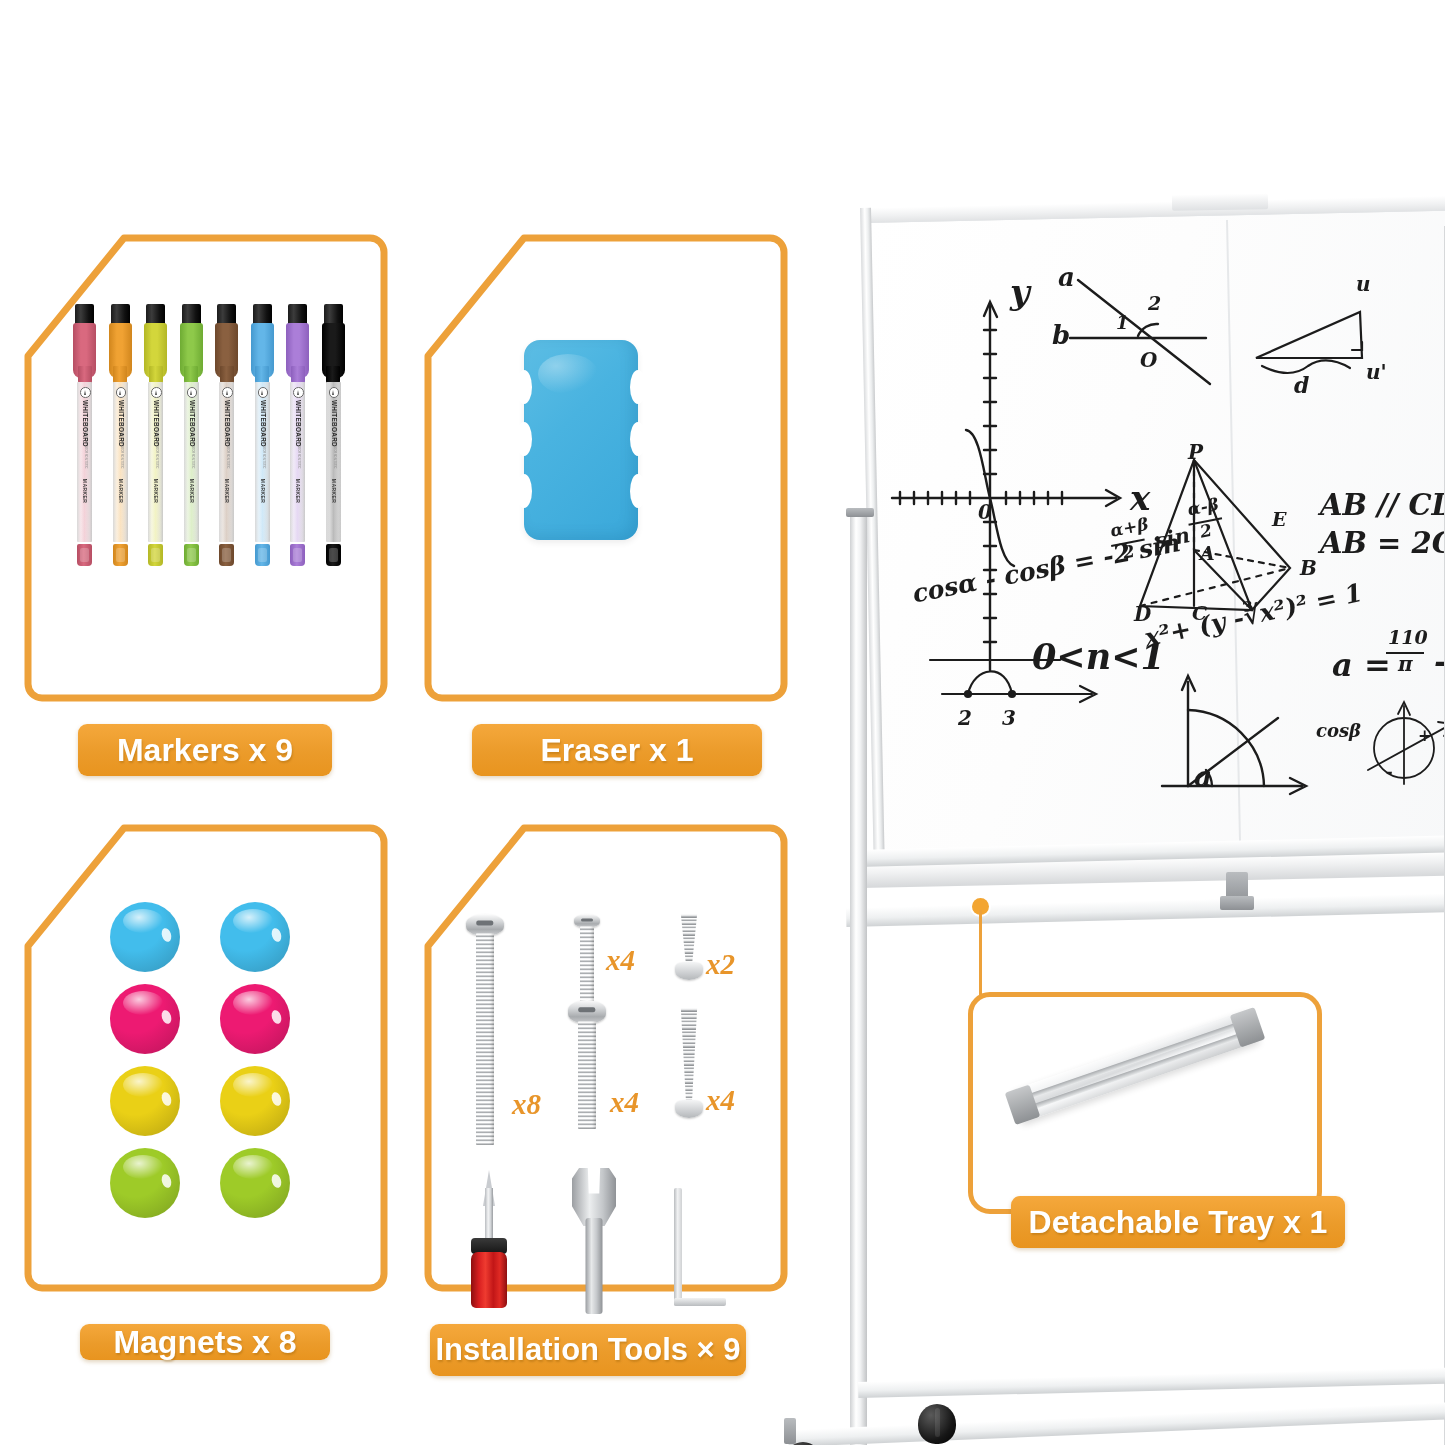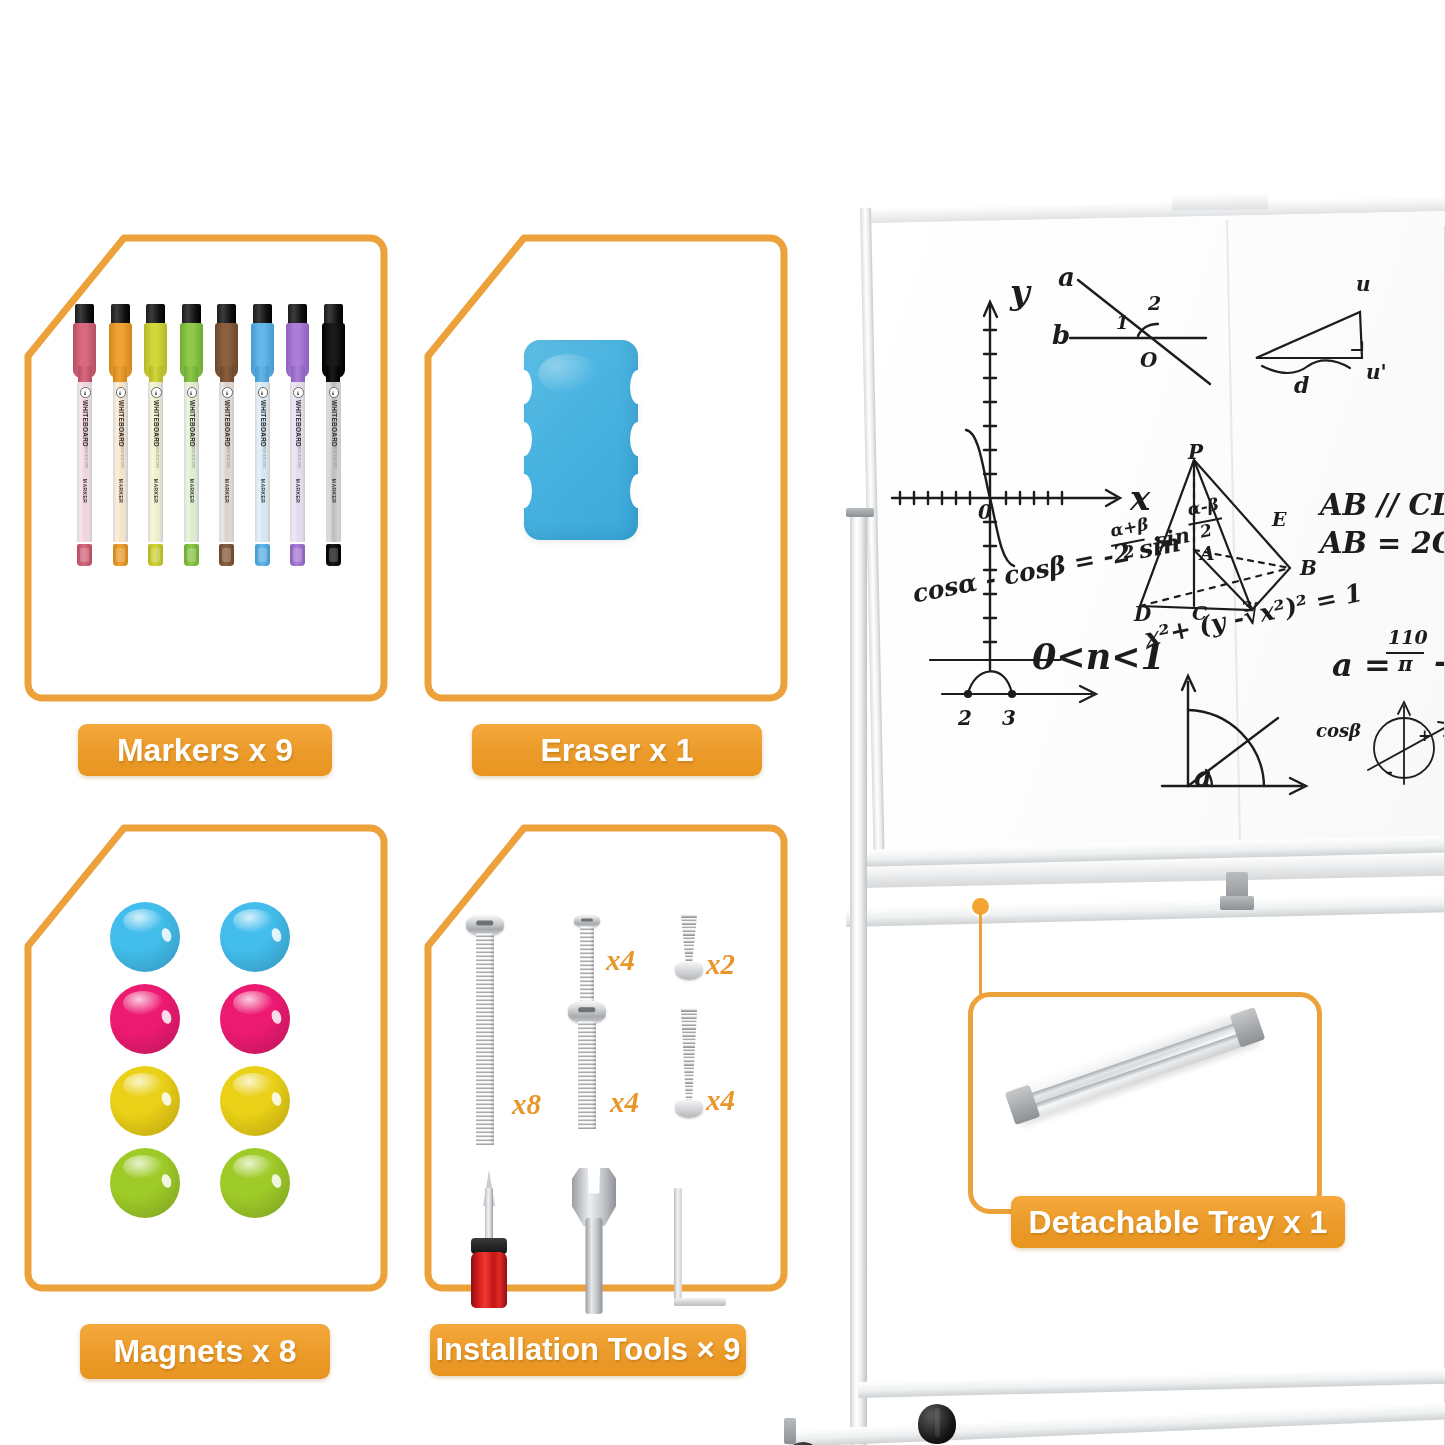--- a/index.html
+++ b/index.html
@@ -454,21 +454,21 @@
         <div class="mag" style="left: 0px; top: 246px; background: radial-gradient(circle at 36% 30%, rgb(158, 203, 40) 0%, rgb(158, 203, 40) 42%, rgba(0, 0, 0, 0.22) 100%), rgb(158, 203, 40);">
           <div class="gloss"></div>
           <div class="spec"></div>
         </div>
         <div class="mag" style="left: 110px; top: 246px; background: radial-gradient(circle at 36% 30%, rgb(158, 203, 40) 0%, rgb(158, 203, 40) 42%, rgba(0, 0, 0, 0.22) 100%), rgb(158, 203, 40);">
           <div class="gloss"></div>
           <div class="spec"></div>
         </div>
       </div>
   </div>
-  <div class="pill" style="left:80px;top:1324px;width:250px;height:55px;font-size:32px;">Magnets x 8</div>
+  <div class="pill" style="left:80px;top:1324px;width:250px;height:36px;font-size:32px;">Magnets x 8</div>
 
   <div class="panel" style="left:422px;top:822px;width:368px;height:472px;">
     <svg class="frame" width="368" height="472" viewBox="0 0 368 472">
       <path d="M102,6 H348 a14,14 0 0 1 14,14 V452 a14,14 0 0 1 -14,14 H20 a14,14 0 0 1 -14,-14 V124 Z" fill="#ffffff" stroke="#eda13a" stroke-width="7" stroke-linejoin="round"></path>
     </svg>
     <div class="tools-area">
 
       <div class="screw" style="left:44px;top:92px;width:38px;height:232px;">
         <div class="sc-head" style="left:0;top:0;width:38px;height:22px;"></div>
         <div class="sc-shaft" style="left:10px;top:19px;width:18px;height:212px;"></div>

